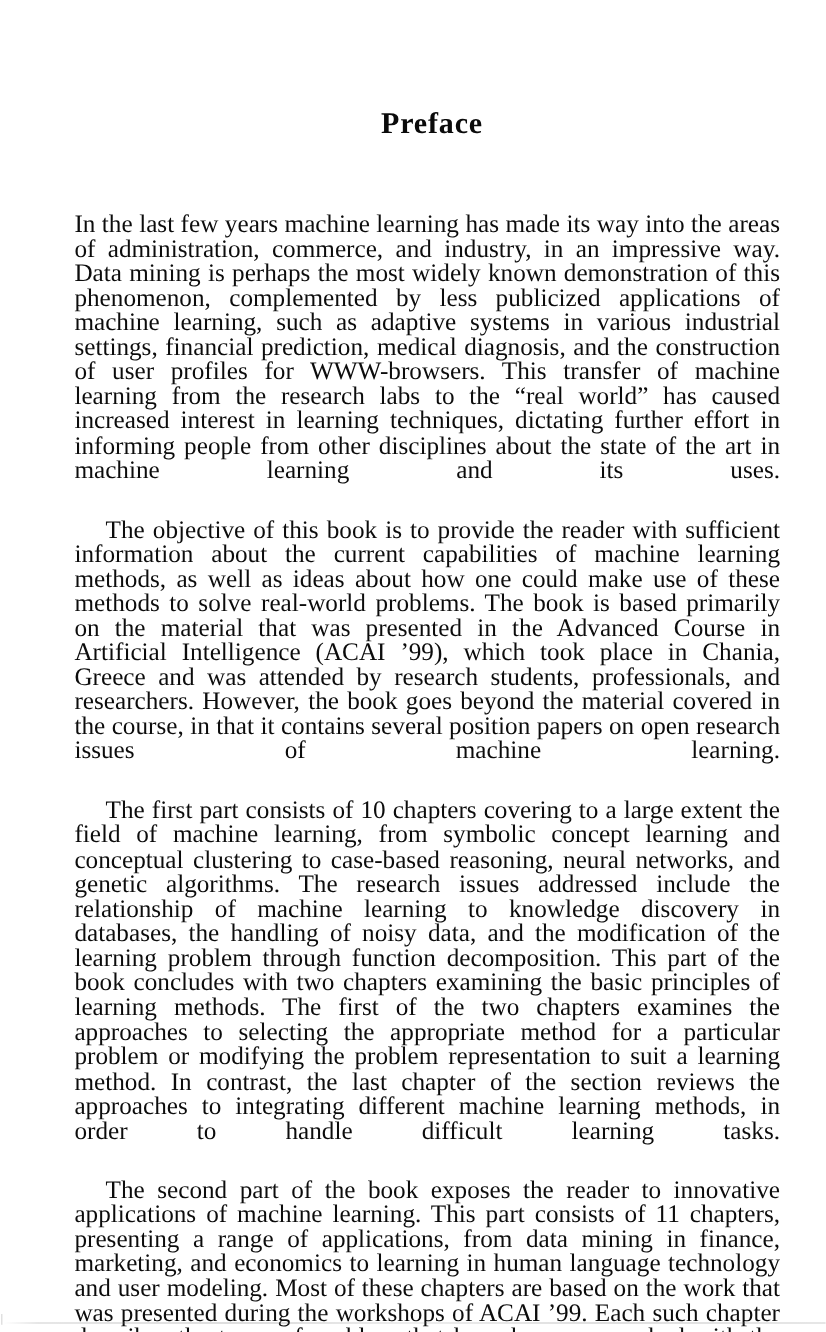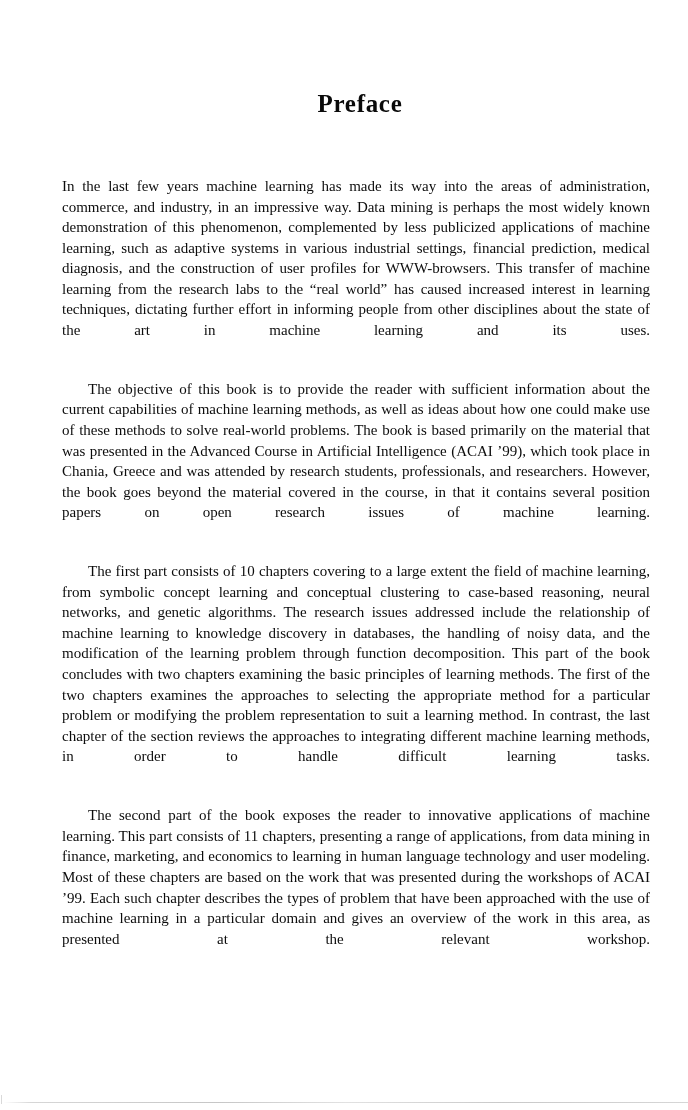--- a/index.html
+++ b/index.html
@@ -38,31 +38,31 @@
   
   .text-column {
     position: absolute;
     left: 62px;
     top: 176px;
     width: 588px;
   }
 
   .body-paragraph {
     margin: 0;
-    font-size: 15px;
+    font-size: 21px;
     line-height: 20.55px;
     text-align: justify;
     text-justify: inter-word;
     color: #0c0c0c;
     text-indent: 0;
     hyphens: none;
   }
 
   .body-paragraph + .body-paragraph {
-    margin-top: 18px;
+    margin-top: 8px;
   }
 
   .body-paragraph.indented {
     text-indent: 26px;
   }
 
   
   .body-paragraph::after {
     content: "";
     display: inline-block;

